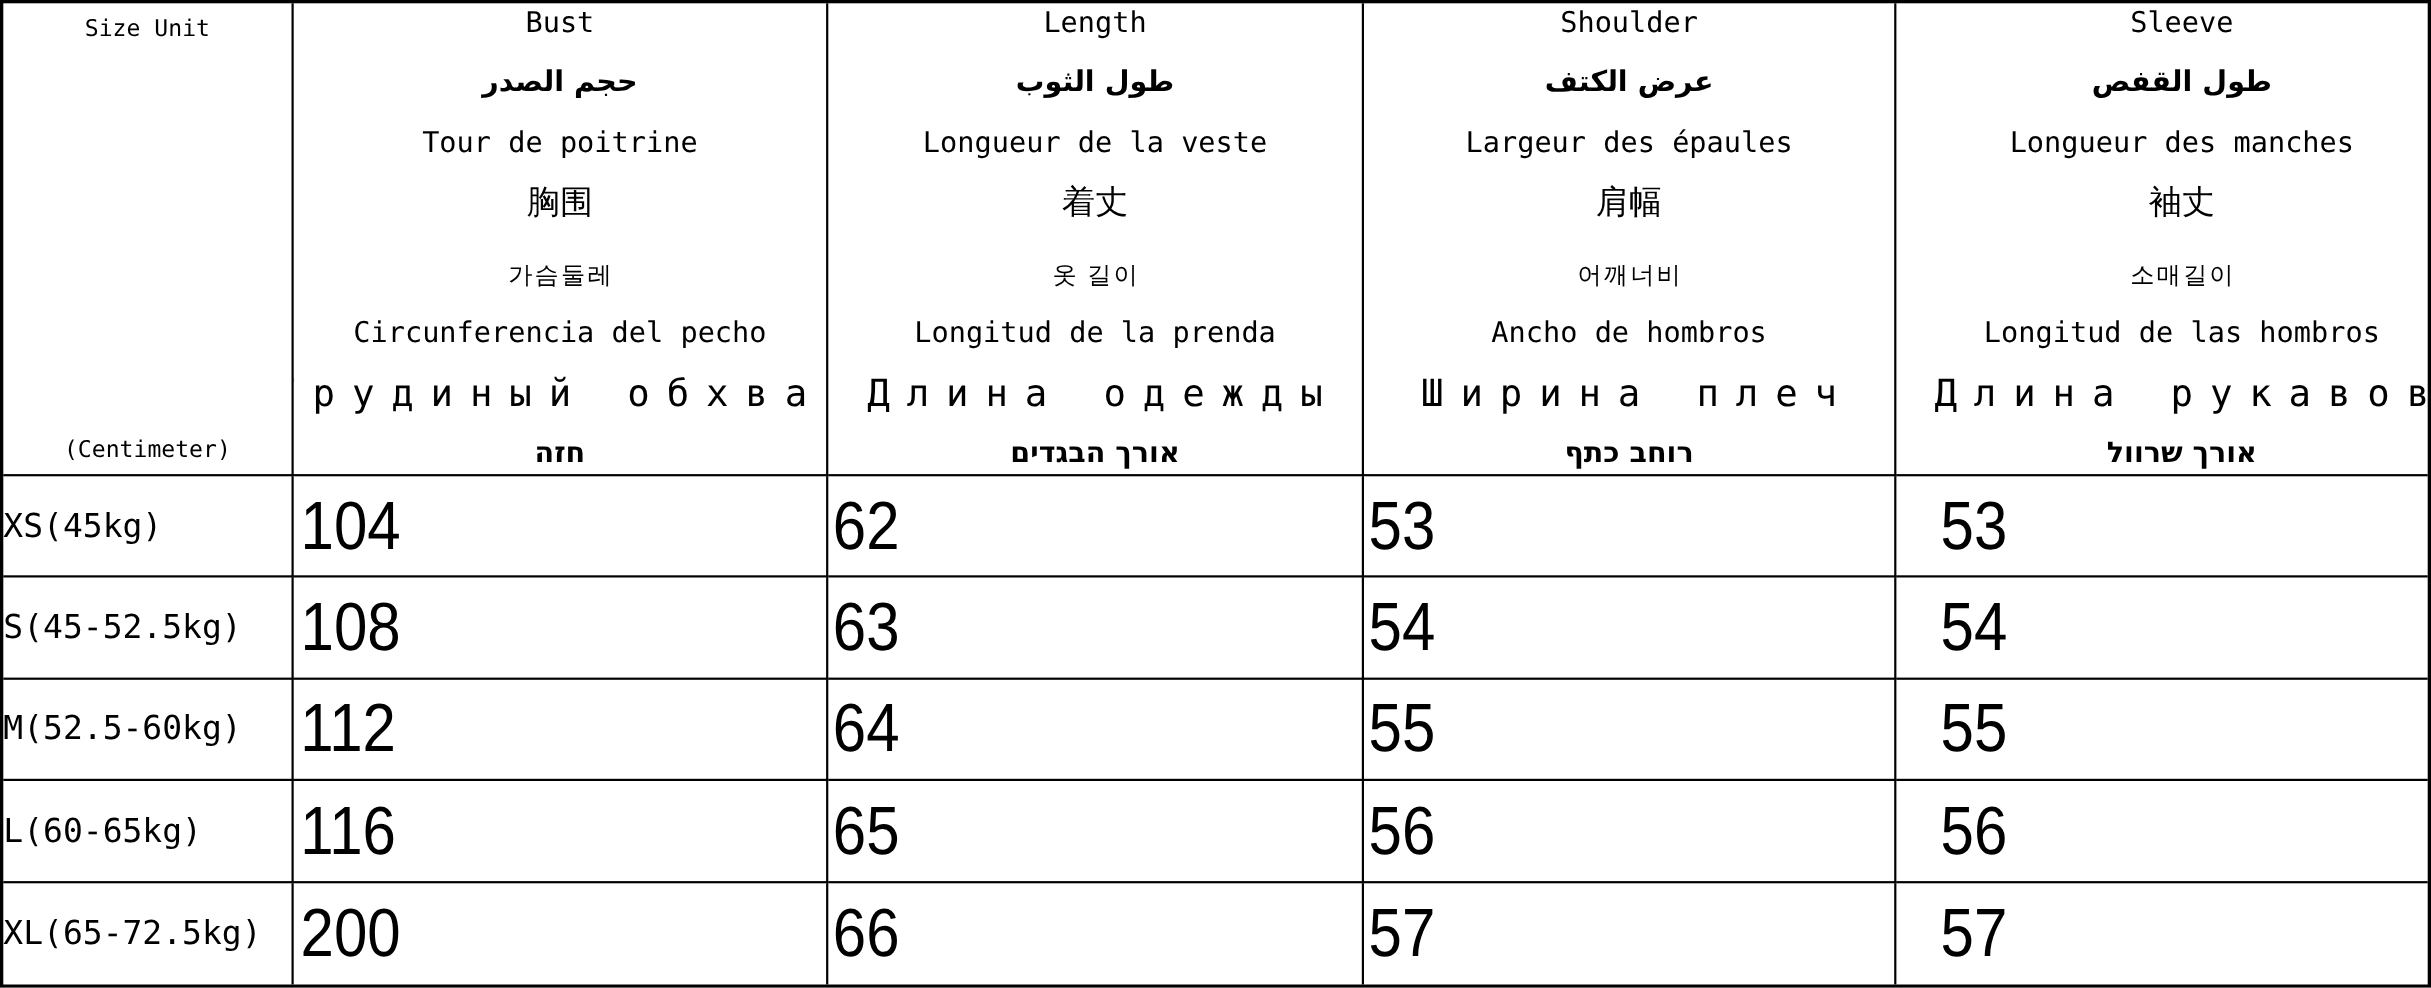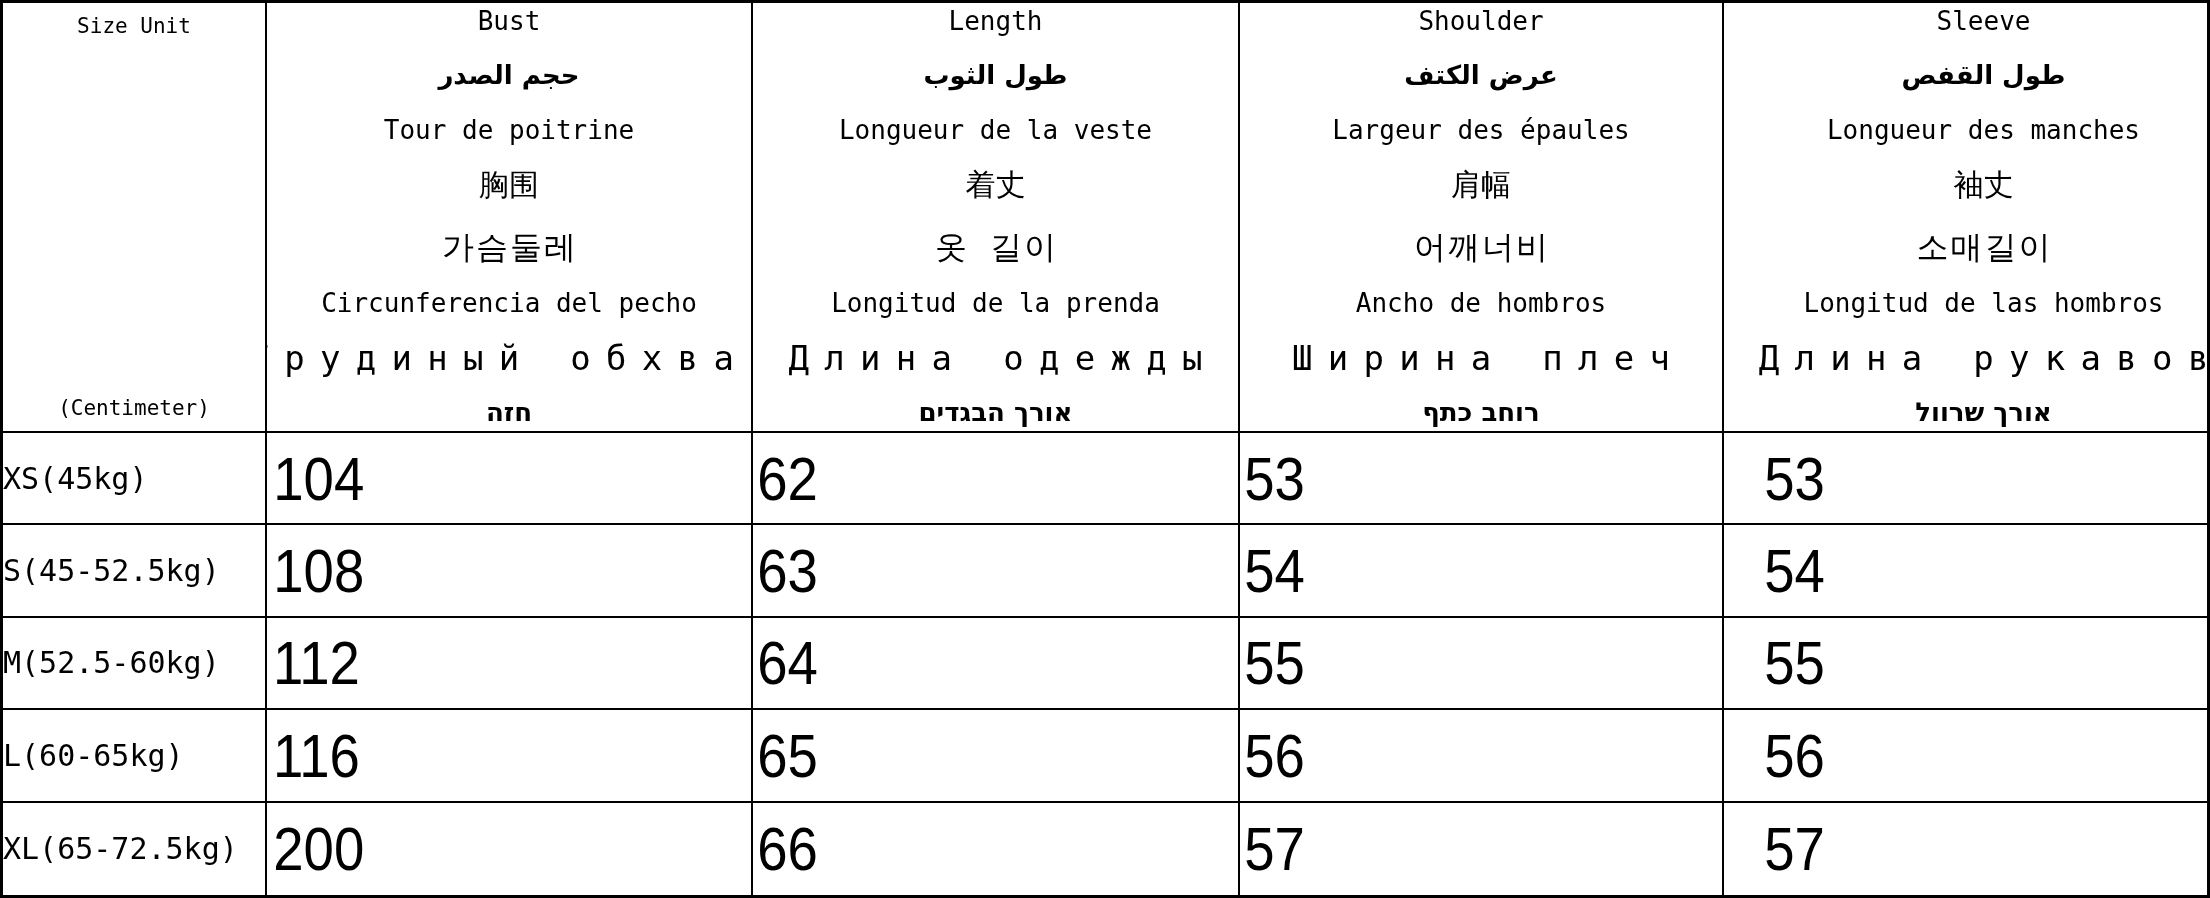--- a/index.html
+++ b/index.html
@@ -18,21 +18,21 @@
     overflow:hidden;text-align:center;
   }
   .last-col{border-right:none;padding-left:36px;}
   .last-row{border-bottom:none;}
   .corner{flex-direction:column;font-size:21px;line-height:46px;white-space:nowrap;}
   .colhead{flex-direction:column;}
   .colhead span{display:block;white-space:nowrap;}
   .h-en,.h-fr,.h-es{font-size:26px;line-height:37px;font-family:"DejaVu Sans Mono",monospace;}
   .h-ar{font-size:26px;line-height:37px;font-weight:700;font-family:"DejaVu Sans",sans-serif;}
   .h-zh{font-size:30px;line-height:37px;font-family:"DejaVu Sans",sans-serif;}
-  .h-ko{font-size:32px;line-height:37px;letter-spacing:2px;padding-left:2px;font-family:Liberation Mono, monospace;margin-top:10px;}
+  .h-ko{font-size:22px;line-height:37px;letter-spacing:2px;padding-left:2px;font-family:Liberation Serif, serif;margin-top:10px;}
   .h-ru{font-size:34px;line-height:37px;letter-spacing:.45em;padding-left:.45em;font-family:"DejaVu Sans Mono",monospace;}
   .h-he{font-size:26px;line-height:37px;font-weight:700;font-family:"DejaVu Sans",sans-serif;}
   .rowlabel{font-size:30px;white-space:nowrap;}
   .num{font-family:"Liberation Sans",sans-serif;font-size:62px;display:inline-block;transform:scaleX(.88);}
 </style>
 </head>
 <body>
 
 <div class="sheet">
 

